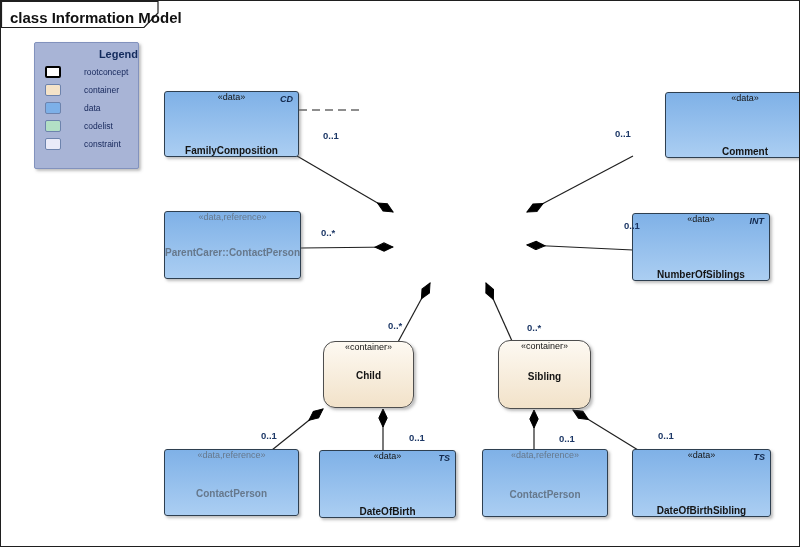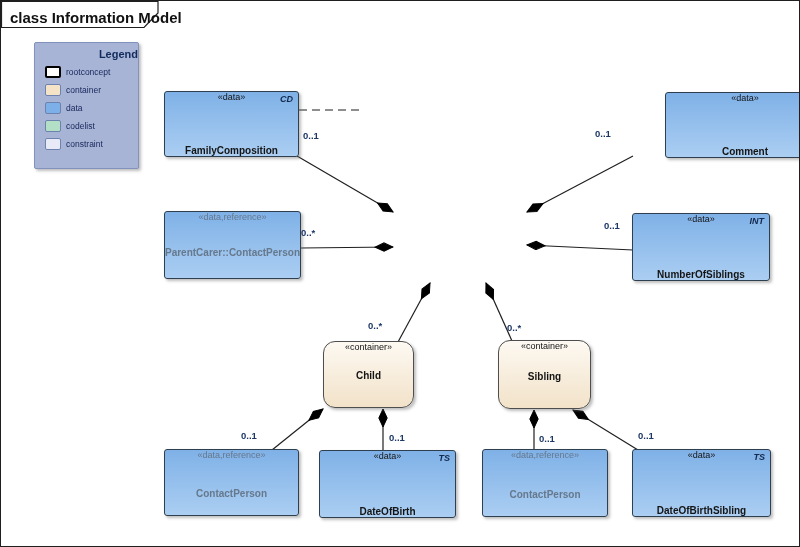--- a/index.html
+++ b/index.html
@@ -23,29 +23,29 @@
   .container-node{background:linear-gradient(180deg,#fdf9f2 0%,#f2e2c9 100%);border-color:#4e4e4e;border-radius:12px;}
   .codelist-node{background:#def0e6;border-color:#2b2b2b;border-radius:2px;}
   .root-node{background:linear-gradient(180deg,#ffffff 0%,#ededed 100%);border:3px solid #000;border-radius:4px;}
   .stereo{font-size:9px;color:#141414;}
   .nname{font-size:10px;font-weight:bold;color:#141414;}
   .ref .stereo,.ref .nname{color:#66788c;}
   .tag{position:absolute;top:2px;right:5px;font-size:9px;font-style:italic;font-weight:bold;color:#13294d;}
   .pb16{padding-bottom:16px;} .pb20{padding-bottom:20px;} .pb26{padding-bottom:26px;} .pb30{padding-bottom:30px;}
   .doc-icon{position:absolute;top:3px;right:4px;width:14px;height:17px;}
   
-  .mult{position:absolute;font-size:9.5px;font-weight:bold;color:#1c3766;}
+  .mult{position:absolute;font-size:9.5px;font-weight:bold;color:#1c3766;padding-left:20px;}
   
   .legend{
     position:absolute;left:33px;top:41px;width:105px;height:127px;
     background:#a8b4d6;border:1px solid #8292bd;border-radius:2px;
     box-shadow:2px 2px 3px rgba(110,110,110,.45);box-sizing:border-box;
   }
   .legend-title{text-align:right;font-weight:bold;font-size:11px;color:#122a5c;margin-top:5px;}
-  .legend-row{display:flex;align-items:center;gap:5px;margin:5px 0 0 10px;height:13px;}
+  .legend-row{display:flex;align-items:center;gap:23px;margin:5px 0 0 10px;height:13px;}
   .swatch{width:16px;height:12px;border:1px solid #6d83ad;border-radius:2px;background:#fff;box-sizing:border-box;flex:none;}
   .swatch.sw-root{border:2px solid #000;}
   .swatch.sw-container{background:#f5e3c8;}
   .swatch.sw-data{background:#7db0e8;}
   .swatch.sw-codelist{background:#b2dfc5;}
   .swatch.sw-constraint{background:#e9eaf8;}
   .legend-label{font-size:8.5px;color:#15265a;}
 </style>
 </head>
 <body>

